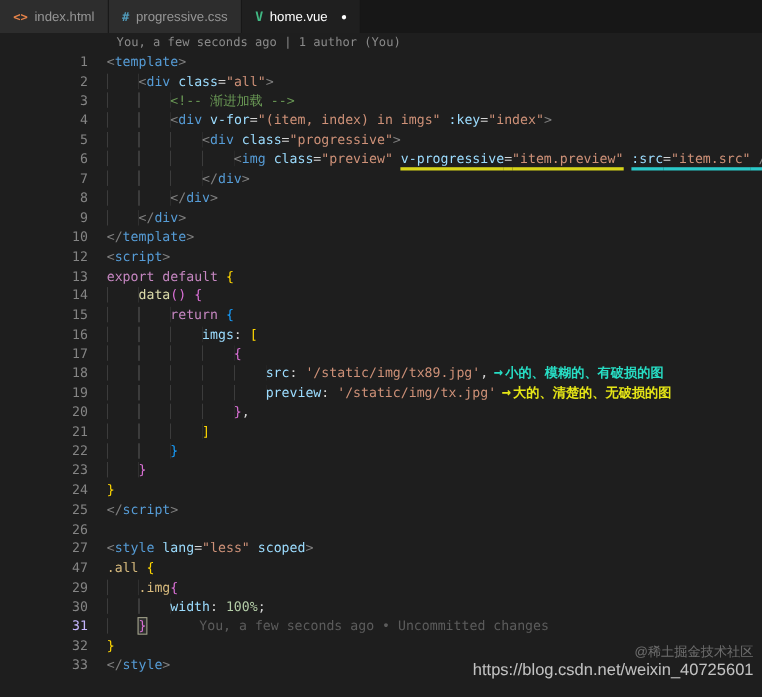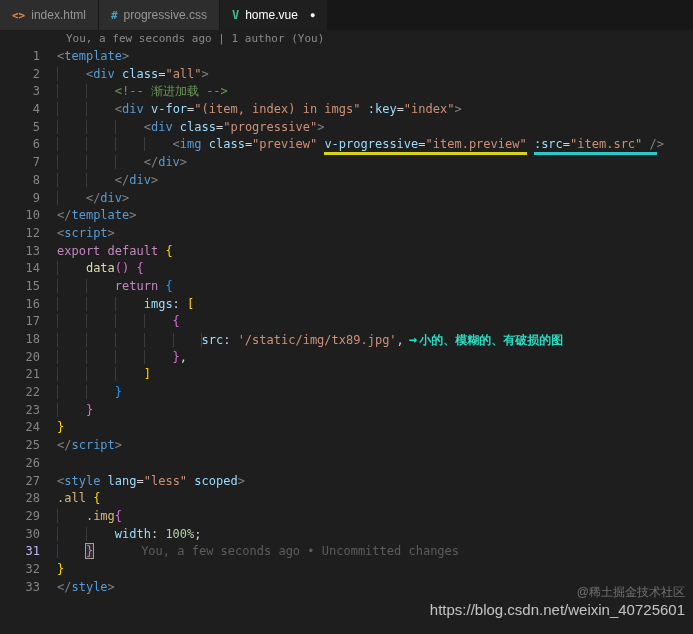--- a/index.html
+++ b/index.html
@@ -24,21 +24,21 @@
   }
   .tab.active { background:#1f1f1f; color:#ffffff; }
   .tabicon { font-weight:bold; font-size:11px; font-family:"DejaVu Sans Mono",monospace; }
   .ic-html { color:#e8844a; }
   .ic-css  { color:#519aba; }
   .ic-vue  { color:#41b883; font-size:12px; }
   .mod-dot { color:#ffffff; font-size:9px; margin-left:6px; }
   .tabbar-rest { flex:1; background:#171717; }
 
   
-  .editor { position:absolute; top:30px; left:0; right:0; bottom:0; background:#1e1e1e; }
+  .editor { position:absolute; top:30px; left:0; right:0; bottom:0; background:#1e1e1e;padding-left:40px; }
   .blame-top {
     height:18px; line-height:18px;
     margin-left:66px;
     font-size:11px; color:#8a8a8a;
     white-space:pre; cursor:pointer;
   }
   .line { display:flex; height:17.7px; line-height:17.7px; font-size:12px; white-space:pre; }
   .gutter {
     flex:none; width:40px; text-align:right;
     color:#858585; cursor:pointer; user-select:none;
@@ -117,29 +117,30 @@
         <div class="line"><span class="gutter">8</span><span class="content"><span class="ind">        </span><span class="pn">&lt;/</span><span class="tg">div</span><span class="pn">&gt;</span></span></div>
         <div class="line"><span class="gutter">9</span><span class="content"><span class="ind">    </span><span class="pn">&lt;/</span><span class="tg">div</span><span class="pn">&gt;</span></span></div>
         <div class="line"><span class="gutter">10</span><span class="content"><span class="pn">&lt;/</span><span class="tg">template</span><span class="pn">&gt;</span></span></div>
         <div class="line"><span class="gutter">12</span><span class="content"><span class="pn">&lt;</span><span class="tg">script</span><span class="pn">&gt;</span></span></div>
         <div class="line"><span class="gutter">13</span><span class="content"><span class="kw">export</span><span> </span><span class="kw">default</span><span> </span><span class="b1">{</span></span></div>
         <div class="line"><span class="gutter">14</span><span class="content"><span class="ind">    </span><span class="fn">data</span><span class="b2">()</span><span> </span><span class="b2">{</span></span></div>
         <div class="line"><span class="gutter">15</span><span class="content"><span class="ind">        </span><span class="kw">return</span><span> </span><span class="b3">{</span></span></div>
         <div class="line"><span class="gutter">16</span><span class="content"><span class="ind">            </span><span class="pr">imgs</span><span>: </span><span class="b1">[</span></span></div>
         <div class="line"><span class="gutter">17</span><span class="content"><span class="ind">                </span><span class="b2">{</span></span></div>
         <div class="line"><span class="gutter">18</span><span class="content"><span class="ind">                    </span><span class="pr">src</span><span>: </span><span class="st">'/static/img/tx89.jpg'</span><span>,</span><span class="ac ar">→</span><span class="ac">小的、模糊的、有破损的图</span></span></div>
+        <div class="line"><span class="gutter">19</span><span class="content"><span class="ind">                    </span><span class="pr">preview</span><span>: </span><span class="st">'/static/img/tx.jpg'</span><span class="ay ar">→</span><span class="ay">大的、清楚的、无破损的图</span></span></div>
         <div class="line"><span class="gutter">20</span><span class="content"><span class="ind">                </span><span class="b2">}</span><span>,</span></span></div>
         <div class="line"><span class="gutter">21</span><span class="content"><span class="ind">            </span><span class="b1">]</span></span></div>
         <div class="line"><span class="gutter">22</span><span class="content"><span class="ind">        </span><span class="b3">}</span></span></div>
         <div class="line"><span class="gutter">23</span><span class="content"><span class="ind">    </span><span class="b2">}</span></span></div>
         <div class="line"><span class="gutter">24</span><span class="content"><span class="b1">}</span></span></div>
         <div class="line"><span class="gutter">25</span><span class="content"><span class="pn">&lt;/</span><span class="tg">script</span><span class="pn">&gt;</span></span></div>
         <div class="line"><span class="gutter">26</span><span class="content"></span></div>
         <div class="line"><span class="gutter">27</span><span class="content"><span class="pn">&lt;</span><span class="tg">style</span><span> </span><span class="at">lang</span><span class="eq">=</span><span class="st">"less"</span><span> </span><span class="at">scoped</span><span class="pn">&gt;</span></span></div>
-        <div class="line"><span class="gutter">28</span><span class="content"><span class="cs">.all</span><span> </span><span class="b1">{</span></span></div>
+        <div class="line"><span class="gutter">47</span><span class="content"><span class="cs">.all</span><span> </span><span class="b1">{</span></span></div>
         <div class="line"><span class="gutter">29</span><span class="content"><span class="ind">    </span><span class="cs">.img</span><span class="b2">{</span></span></div>
         <div class="line"><span class="gutter">30</span><span class="content"><span class="ind">        </span><span class="pr">width</span><span>: </span><span class="nu">100%</span><span>;</span></span></div>
         <div class="line"><span class="gutter act">31</span><span class="content"><span class="ind">    </span><span class="b2 bx">}</span><span class="bl">You, a few seconds ago • Uncommitted changes</span></span></div>
         <div class="line"><span class="gutter">32</span><span class="content"><span class="b1">}</span></span></div>
         <div class="line"><span class="gutter">33</span><span class="content"><span class="pn">&lt;/</span><span class="tg">style</span><span class="pn">&gt;</span></span></div>
       </div>
   </div>
 
   <div class="watermark">
     <div class="wm1">@稀土掘金技术社区</div>

